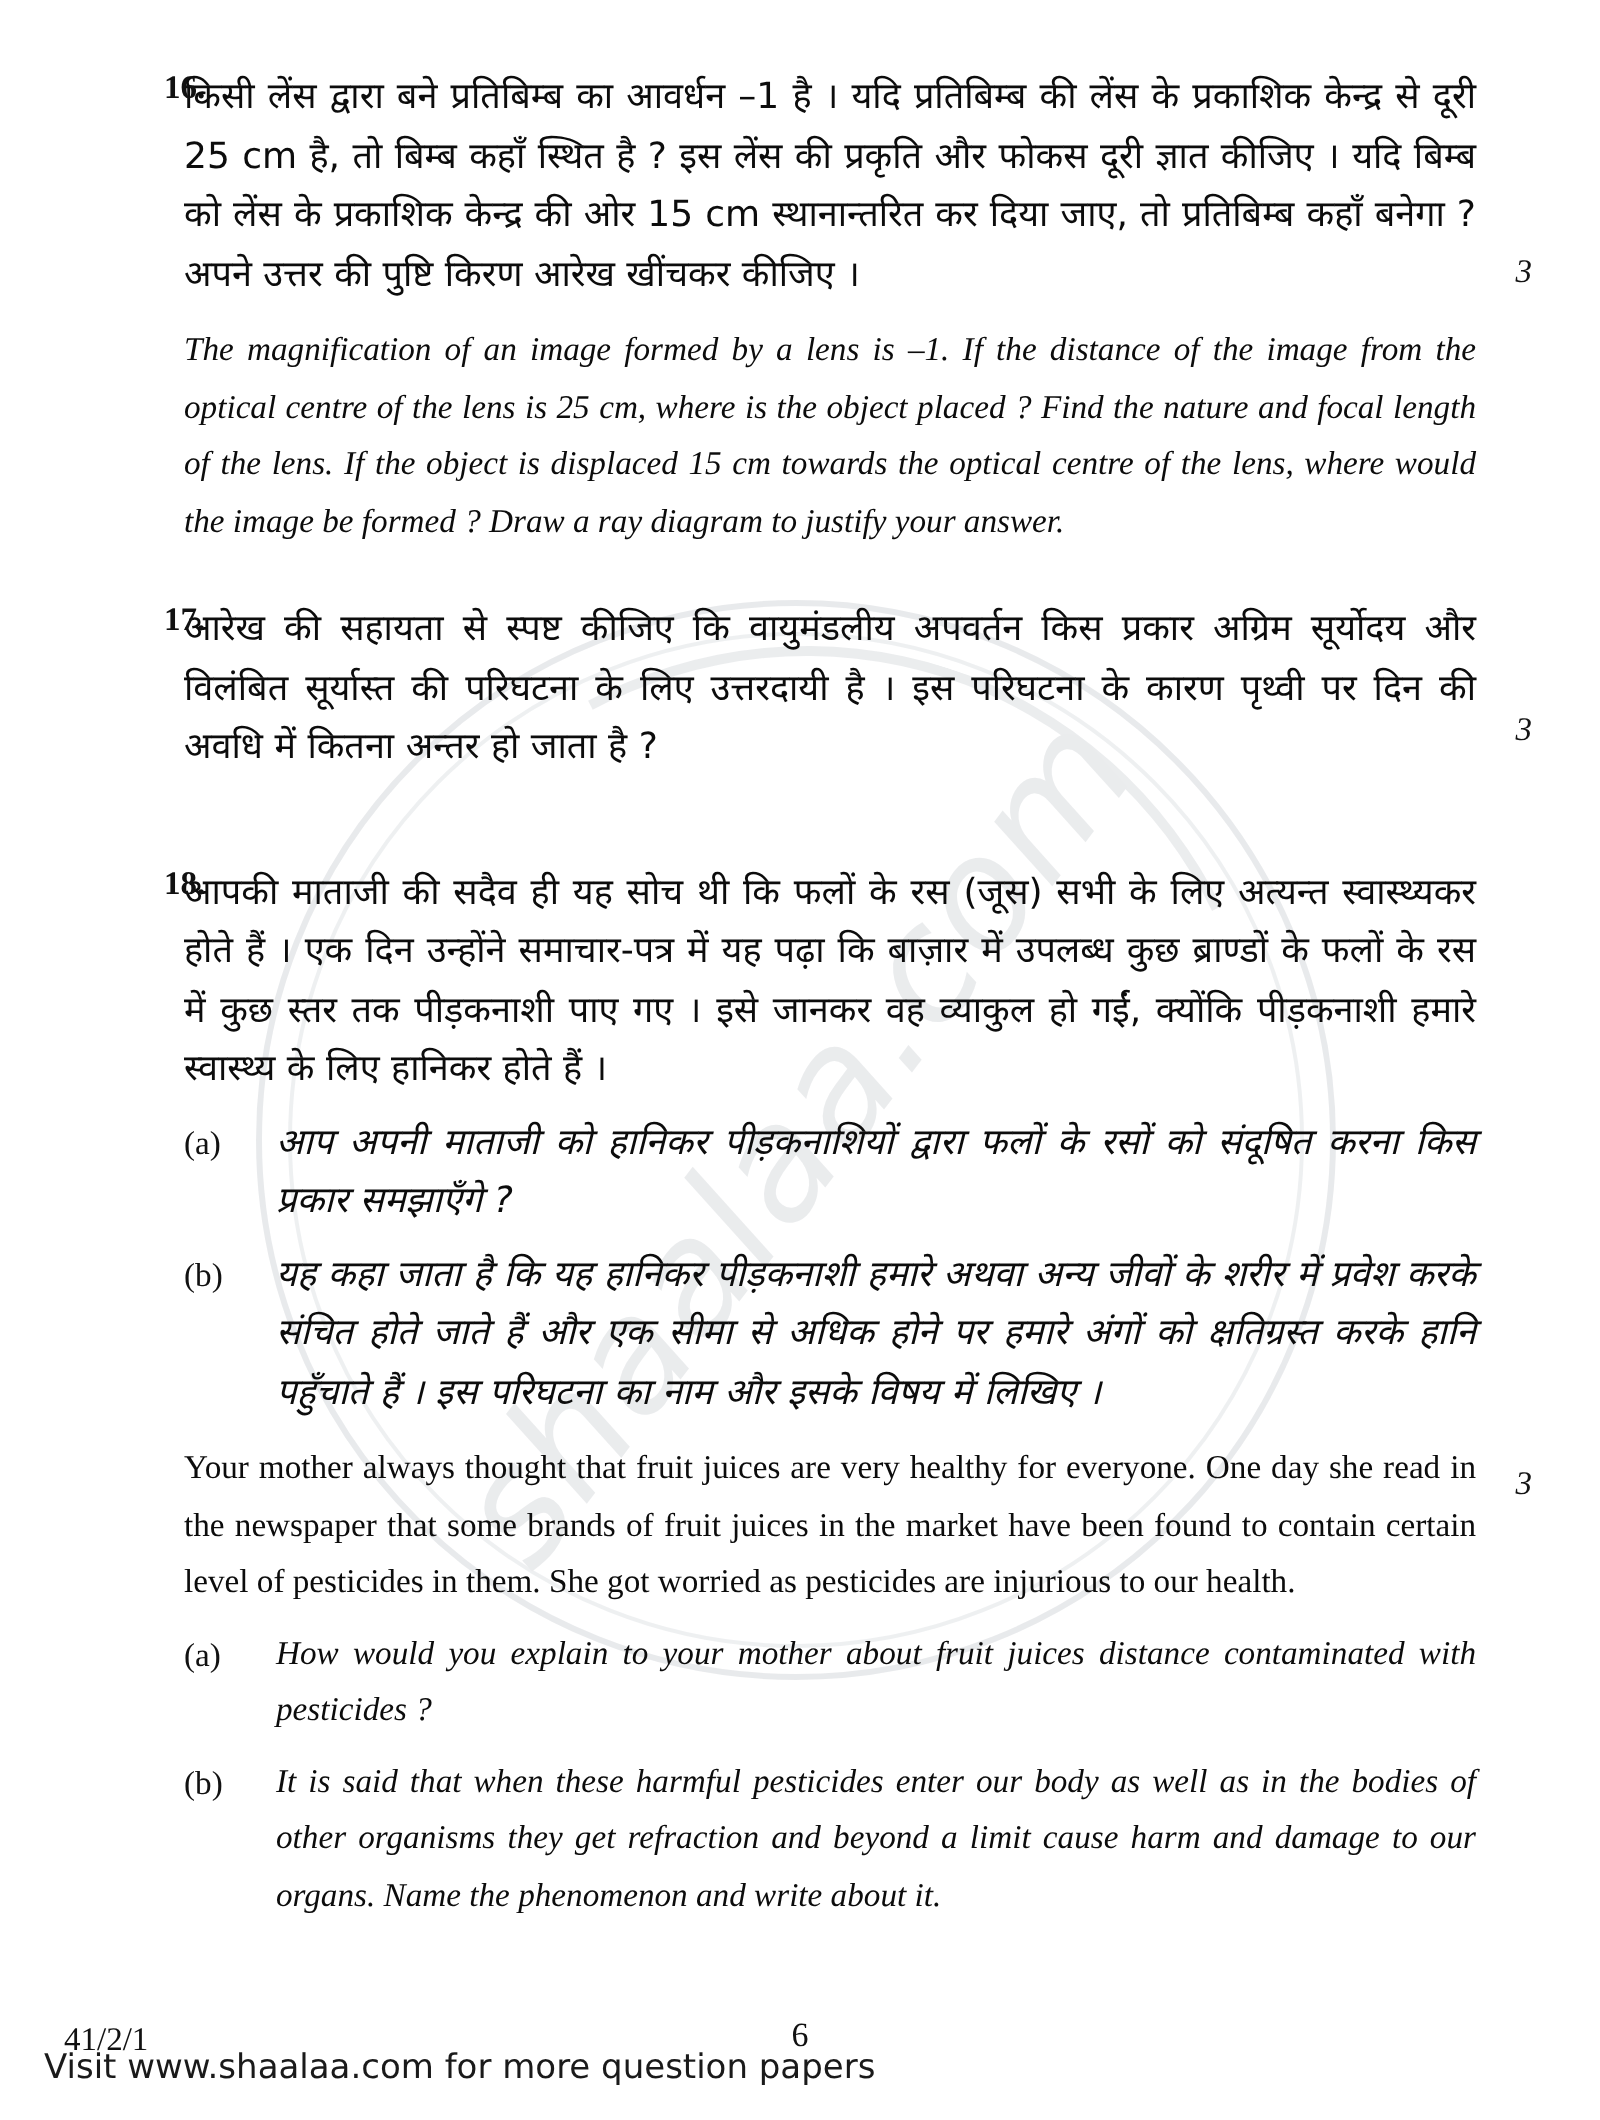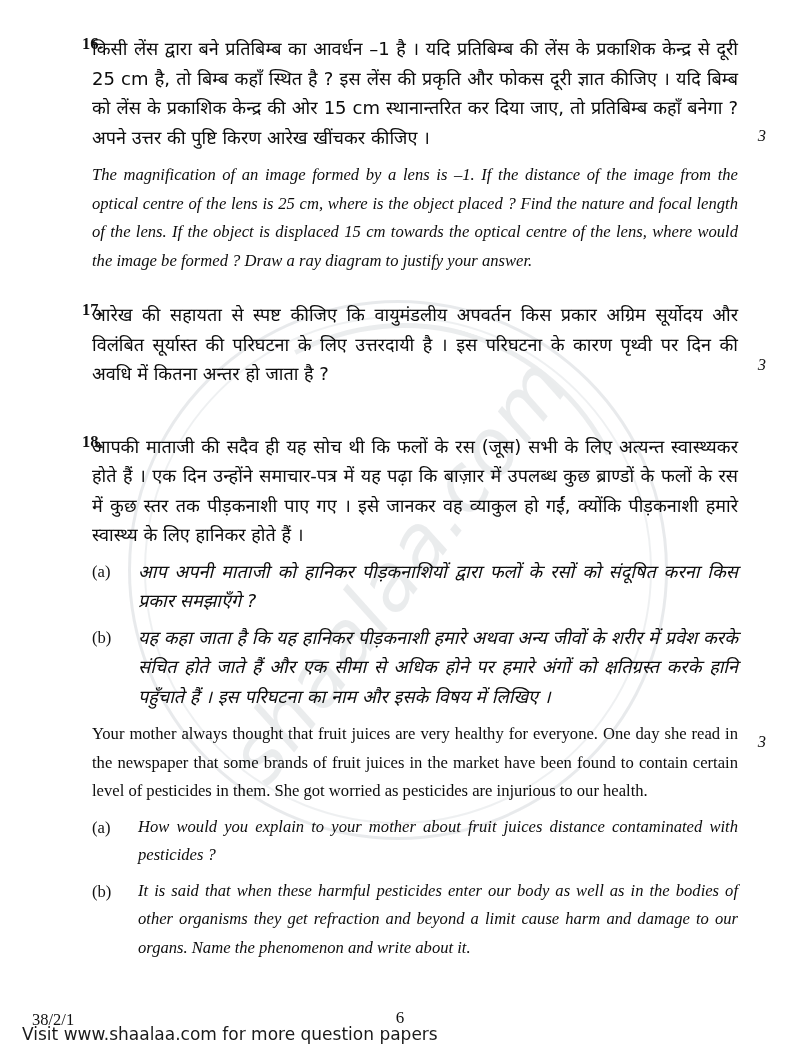--- a/index.html
+++ b/index.html
@@ -256,16 +256,16 @@
         <div class="sub-label">(b)</div>
         <p class="english">It is said that when these harmful pesticides enter our body as well as in the bodies of other organisms they get refraction and beyond a limit cause harm and damage to our organs. Name the phenomenon and write about it.</p>
       </div>
 
     </div>
   </div>
 
 </div>
 
 <div id="footer">
-  <div id="footer-code">38/2/1</div>
+  <div id="footer-code">41/2/1</div>
   <div id="footer-page">6</div>
   <div id="footer-promo">Visit www.shaalaa.com for more question papers</div>
 </div>
 
 </body></html>

